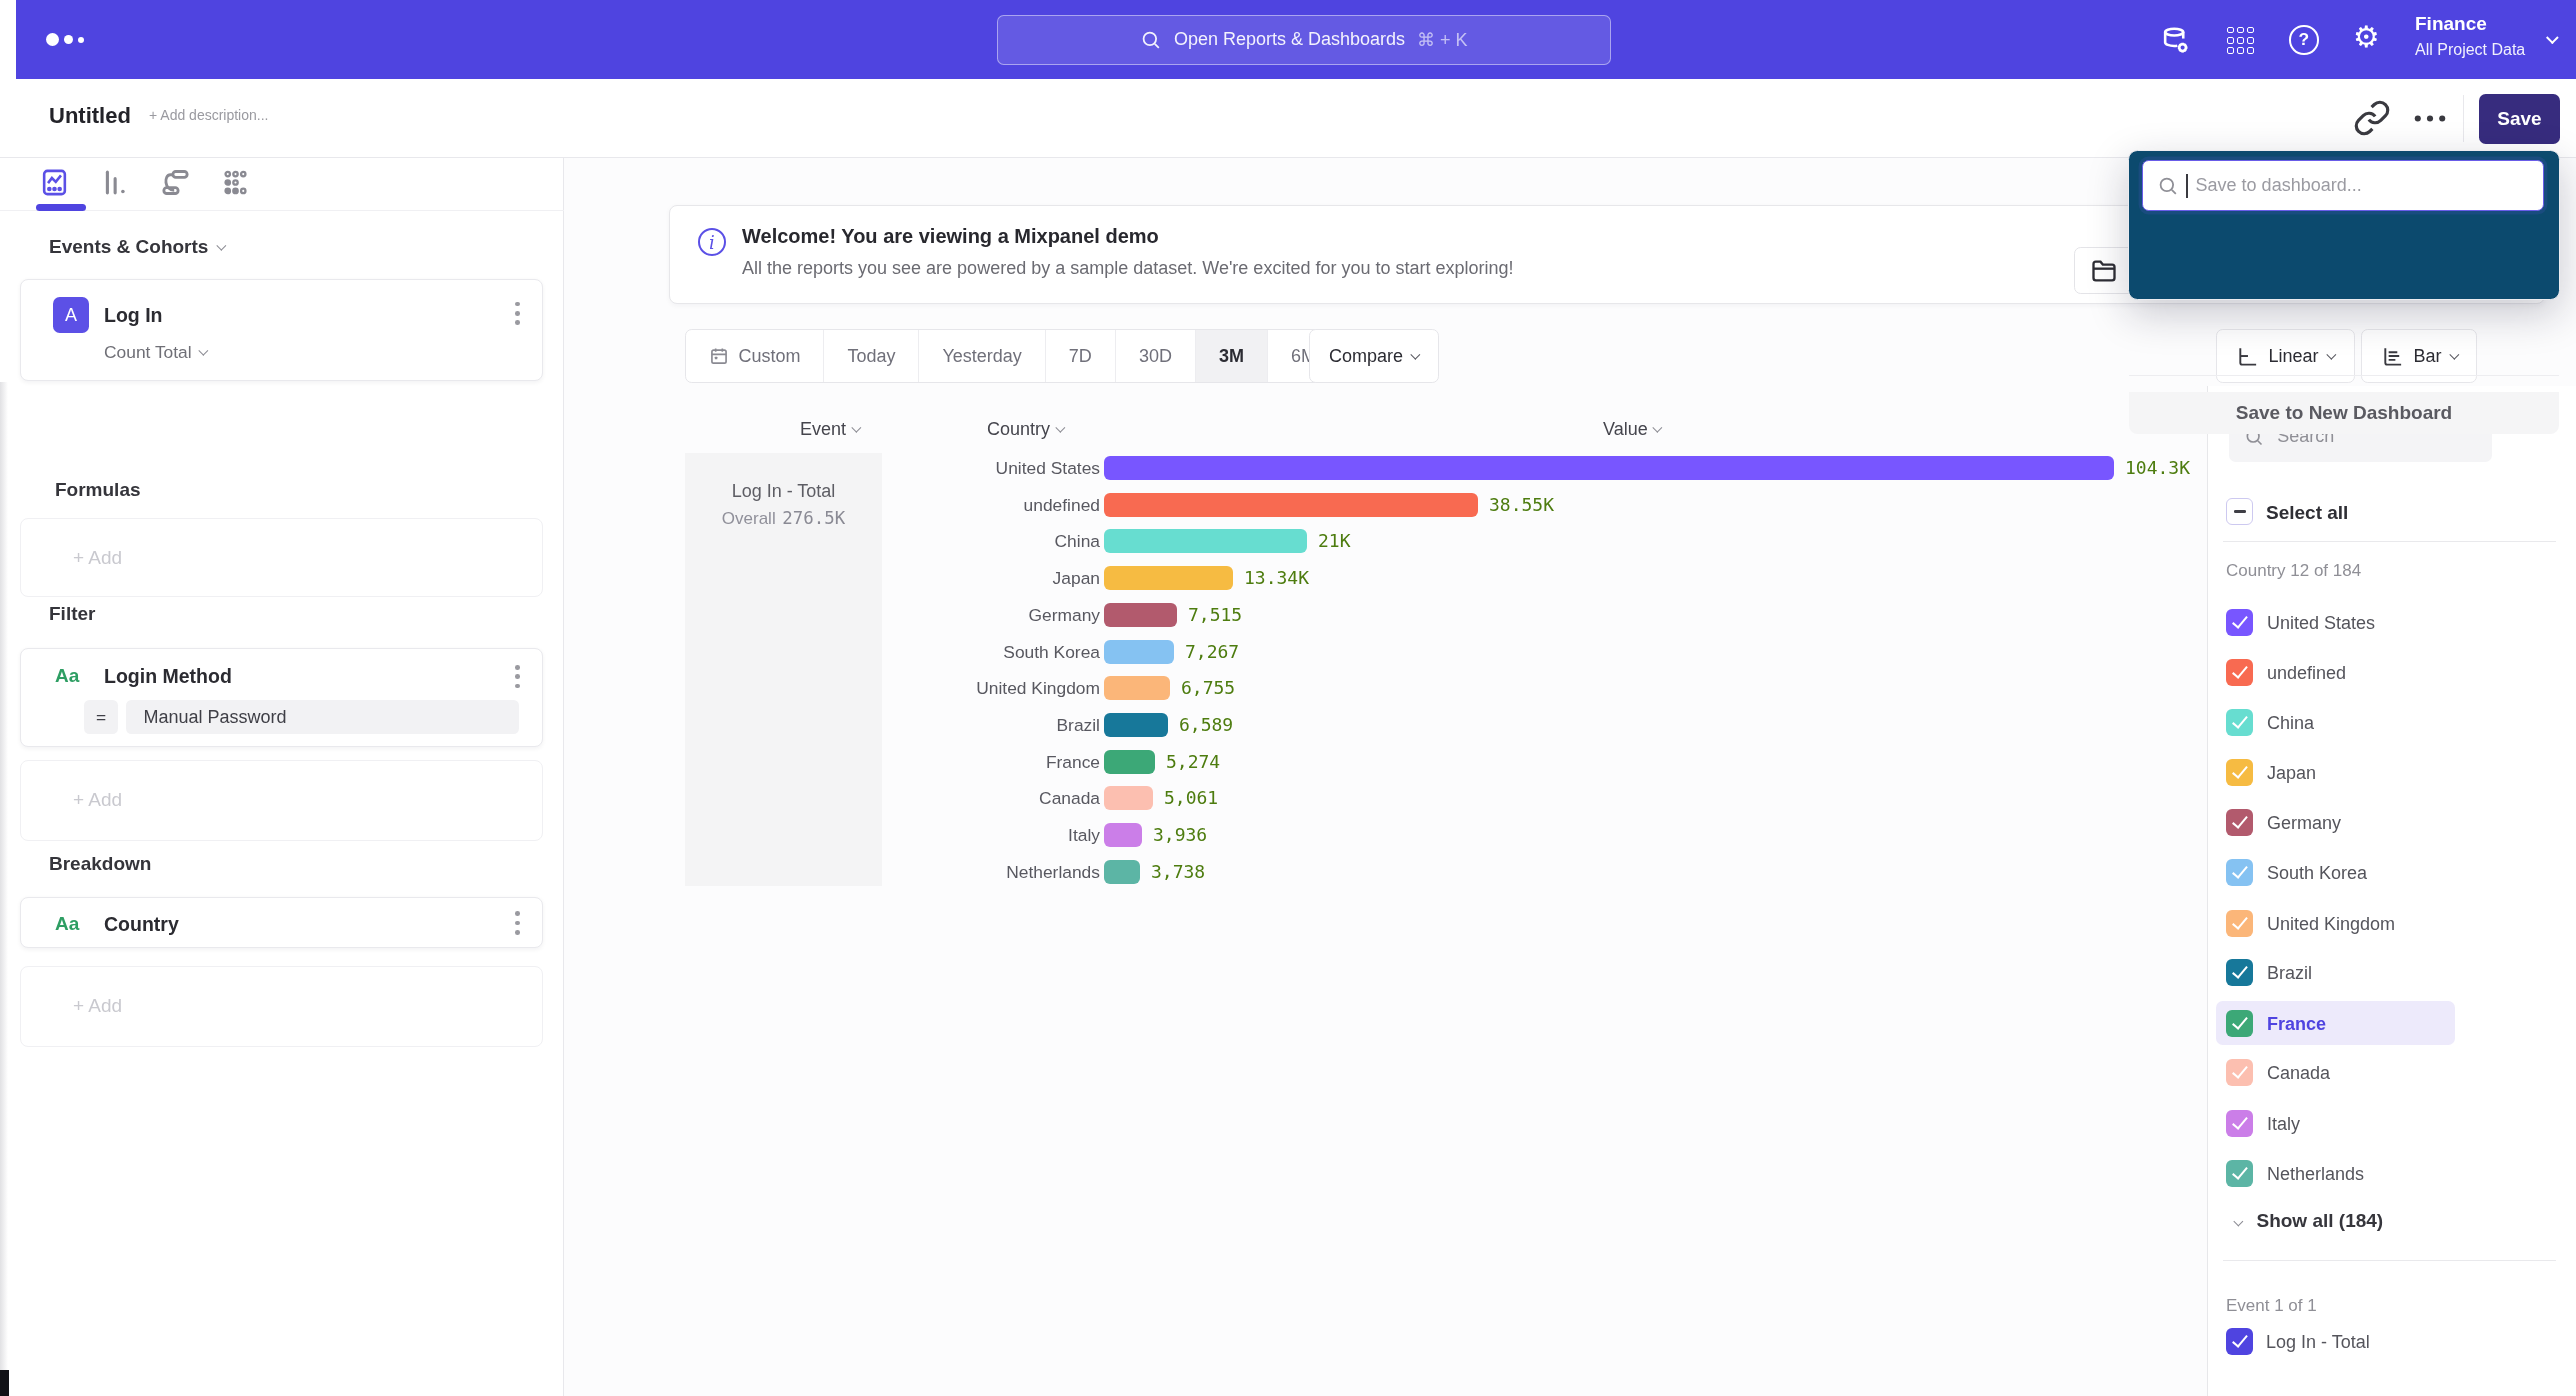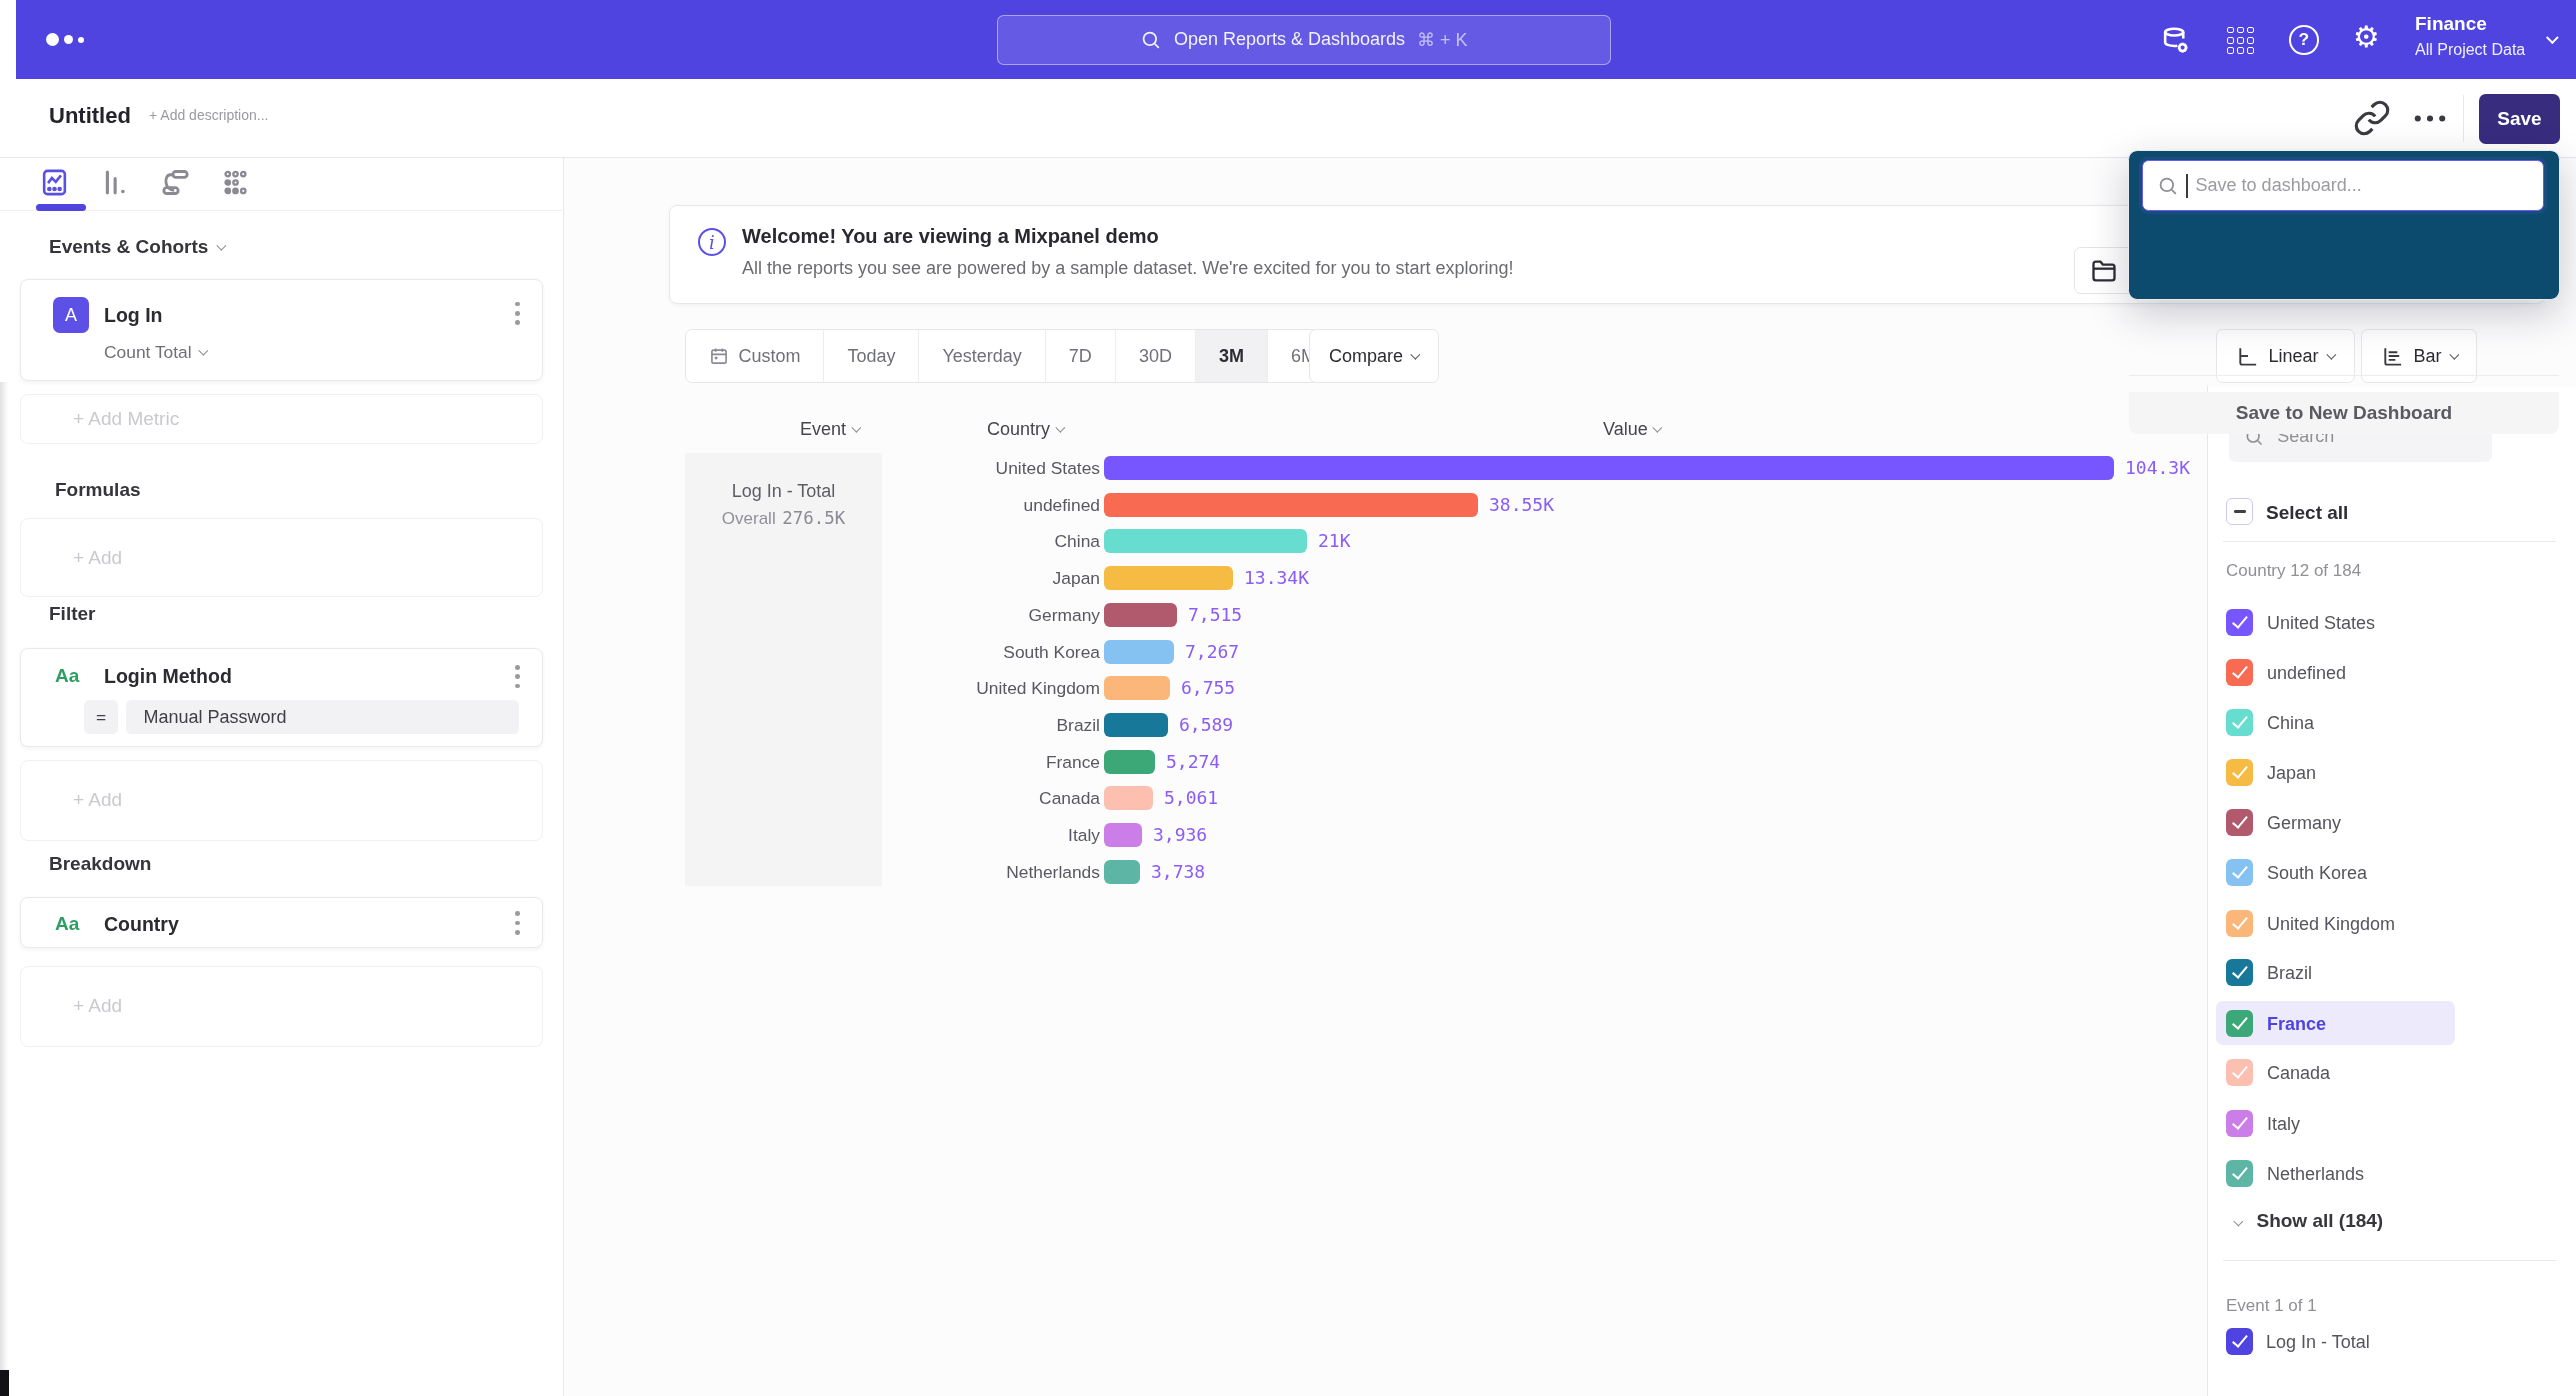--- a/index.html
+++ b/index.html
@@ -84,21 +84,21 @@
     display:flex;align-items:center;gap:9.4px;padding:0 19px;font-size:18px;color:#2c2c33;cursor:pointer;}
   .btn .chev{color:#55555c;}
   .chead{position:absolute;top:419px;font-size:18px;color:#45454d;display:flex;align-items:center;gap:6.7px;cursor:pointer;}
   .chead .chev{color:#8a8a92;}
   .eventcell{position:absolute;left:685px;top:453px;width:197px;height:433px;background:#f4f4f5;}
   .ec1{position:absolute;left:0;top:27.5px;width:197px;text-align:center;font-size:18px;color:#5d5d64;}
   .ec2{position:absolute;left:0;top:55px;width:197px;text-align:center;font-size:17px;color:#90909a;}
   .ec2 b{font-family:"DejaVu Sans Mono",monospace;font-weight:normal;font-size:17.4px;margin-left:6.7px;color:#8a8a94;}
   .c-label{position:absolute;left:671px;width:429px;text-align:right;font-size:17.4px;color:#585860;line-height:36px;}
   .c-bar{position:absolute;left:1104px;height:24px;border-radius:6px;}
-  .c-val{position:absolute;font-family:"DejaVu Sans Mono",monospace;font-size:18px;color:#8b5cf6;line-height:36px;}
+  .c-val{position:absolute;font-family:"DejaVu Sans Mono",monospace;font-size:18px;color:#4d7c0f;line-height:36px;}
   
   .rpanel{position:absolute;left:2207px;top:386px;width:369px;height:1011px;background:#fff;border-left:0.7px solid #e7e7ea;}
   .psearch{position:absolute;left:2229px;top:411px;width:263px;height:51px;border-radius:6.7px;background:var(--panel-bg);
     display:flex;align-items:center;gap:13.4px;padding:0 14.8px;color:#8f8f96;font-size:18px;cursor:text;}
   .cbox{position:absolute;width:27px;height:27px;border-radius:6px;display:flex;align-items:center;justify-content:center;}
   .cbox.plain{background:#fff;border:1.3px solid #cdc9f0;}
   .minus{width:12px;height:2.7px;background:#3f3f46;border-radius:1.3px;}
   .checkmark{width:8px;height:14.8px;border-right:2.7px solid #fff;border-bottom:2.7px solid #fff;
     transform:rotate(40deg);margin-top:-4px;}
   .plabel{position:absolute;font-size:18px;color:#55555c;}
@@ -248,23 +248,20 @@
       <div class="cardlabel" style="top:24px;">Log In</div>
       <div class="kebab" style="top:21.5px;">
           <i></i>
           <i></i>
           <i></i>
         </div>
       <div class="subrow" style="top:62px;">
         <span>Count Total</span>
           <span class="chev sm"></span>
       </div>
-    </div>
-    <div class="card ghost" style="top:236px;height:50px;">
-      <div class="ghost-label" style="position:absolute;left:52px;top:13.4px;">+ Add Metric</div>
     </div>
 
     <div class="sechead" style="top:321px;margin-left:6px;">
       <span>Formulas</span>
     </div>
     <div class="card ghost" style="top:360px;height:79px;">
       <div class="ghost-label" style="position:absolute;left:52px;top:28px;">+ Add</div>
     </div>
 
     <div class="sechead" style="top:445px;">

